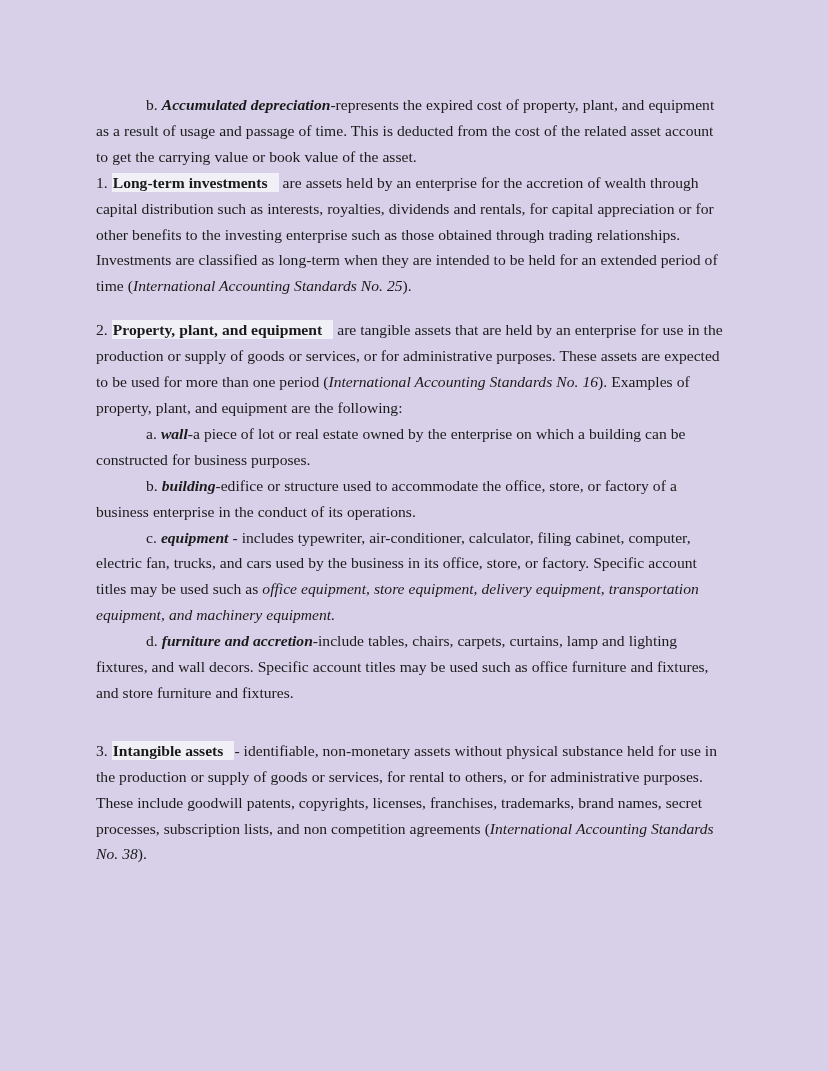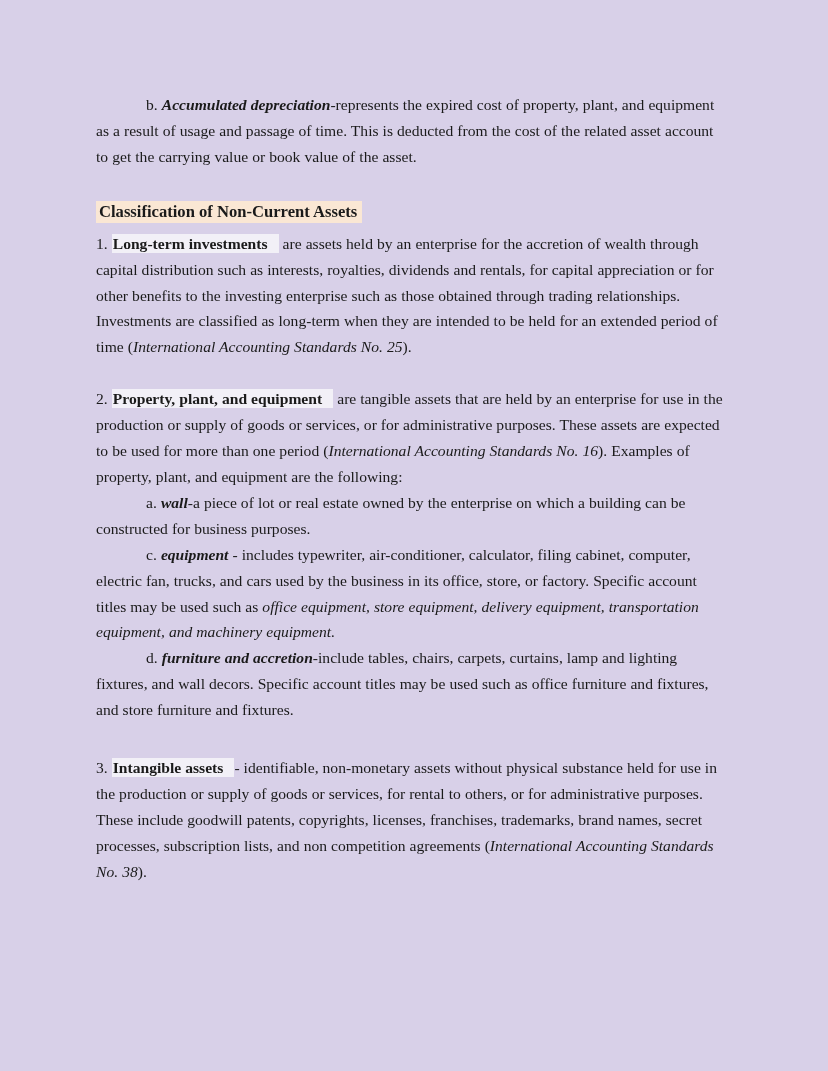--- a/index.html
+++ b/index.html
@@ -33,21 +33,21 @@
     font-size: 15.6px;
     line-height: 25.9px;
     text-align: left;
     letter-spacing: 0.0px;
     word-spacing: 0.15px;
   }
   .indent {
     text-indent: 50px;
   }
   .gap-lg {
-    margin-top: 26px;
+    margin-top: 18px;
   }
   .gap-md {
     margin-top: 32px;
   }
   h2.section-heading {
     margin: 0;
     font-size: 16.6px;
     line-height: 24px;
     font-weight: bold;
     display: inline-block;
@@ -73,30 +73,28 @@
   .bi { font-weight: bold; font-style: italic; }
 </style>
 </head>
 <body>
 
 <div id="page">
   <div class="content">
 
     <p class="indent"><span>b. </span><span class="bi">Accumulated depreciation</span><span>-represents the expired cost of property, plant, and equipment as a result of usage and passage of time. This is deducted from the cost of the related asset account to get the carrying value or book value of the asset.</span></p>
 
-    <div class="heading-wrap">
-      <h2 class="section-heading"><span class="hl-heading">Classification of Non-Current Assets</span></h2>
-    </div>
 
     <p><span>1. </span><span class="hl-term">Long-term investments</span><span> are assets held by an enterprise for the accretion of wealth through capital distribution such as interests, royalties, dividends and rentals, for capital appreciation or for other benefits to the investing enterprise such as those obtained through trading relationships. Investments are classified as long-term when they are intended to be held for an extended period of time (</span><i>International Accounting Standards No. 25</i><span>).</span></p>
 
     <p class="gap-lg"><span>2. </span><span class="hl-term">Property, plant, and equipment</span><span> are tangible assets that are held by an enterprise for use in the production or supply of goods or services, or for administrative purposes. These assets are expected to be used for more than one period (</span><i>International Accounting Standards No. 16</i><span>). Examples of property, plant, and equipment are the following:</span></p>
 
     <p class="indent"><span>a. </span><span class="bi">wall</span><span>-a piece of lot or real estate owned by the enterprise on which a building can be constructed for business purposes.</span></p>
 
+    <p class="indent"><span>b. </span><span class="bi">building</span><span>-edifice or structure used to accommodate the office, store, or factory of a business enterprise in the conduct of its operations.</span></p>
 
     <p class="indent"><span>c. </span><span class="bi">equipment</span><span> - includes typewriter, air-conditioner, calculator, filing cabinet, computer, electric fan, trucks, and cars used by the business in its office, store, or factory. Specific account titles may be used such as </span><i>office equipment, store equipment, delivery equipment, transportation equipment, and machinery equipment.</i><span></span></p>
 
     <p class="indent"><span>d. </span><span class="bi">furniture and accretion</span><span>-include tables, chairs, carpets, curtains, lamp and lighting fixtures, and wall decors. Specific account titles may be used such as office furniture and fixtures, and store furniture and fixtures.</span></p>
 
     <p class="gap-md"><span>3. </span><span class="hl-term">Intangible assets</span><span>- identifiable, non-monetary assets without physical substance held for use in the production or supply of goods or services, for rental to others, or for administrative purposes. These include goodwill patents, copyrights, licenses, franchises, trademarks, brand names, secret processes, subscription lists, and non competition agreements (</span><i>International Accounting Standards No. 38</i><span>).</span></p>
 
   </div>
 </div>
 

